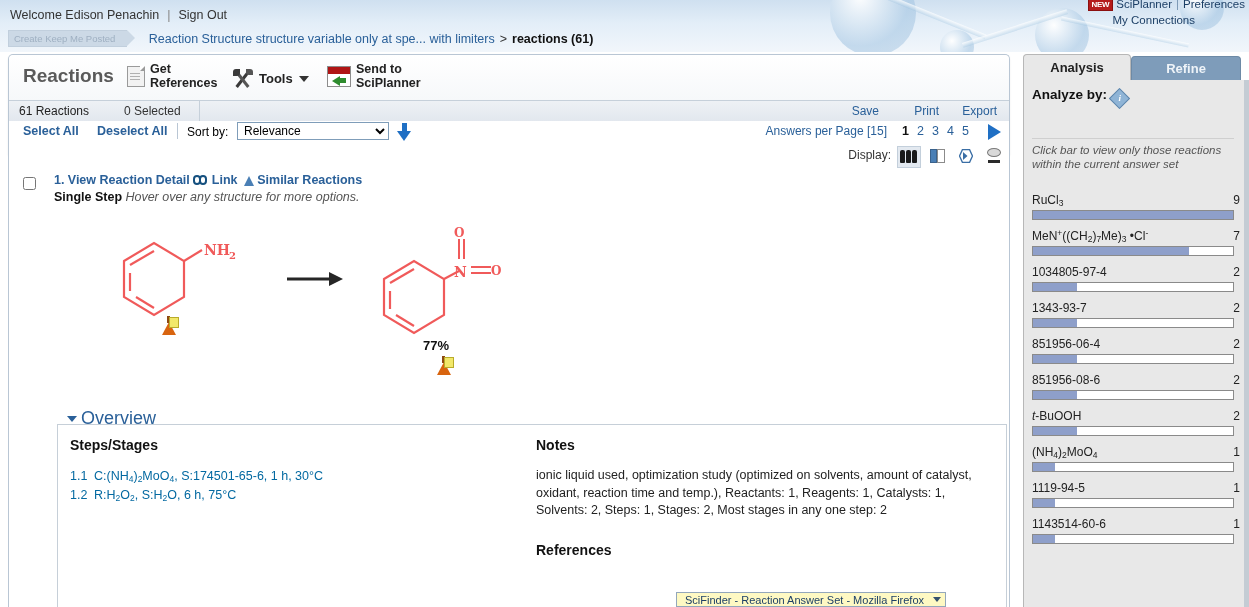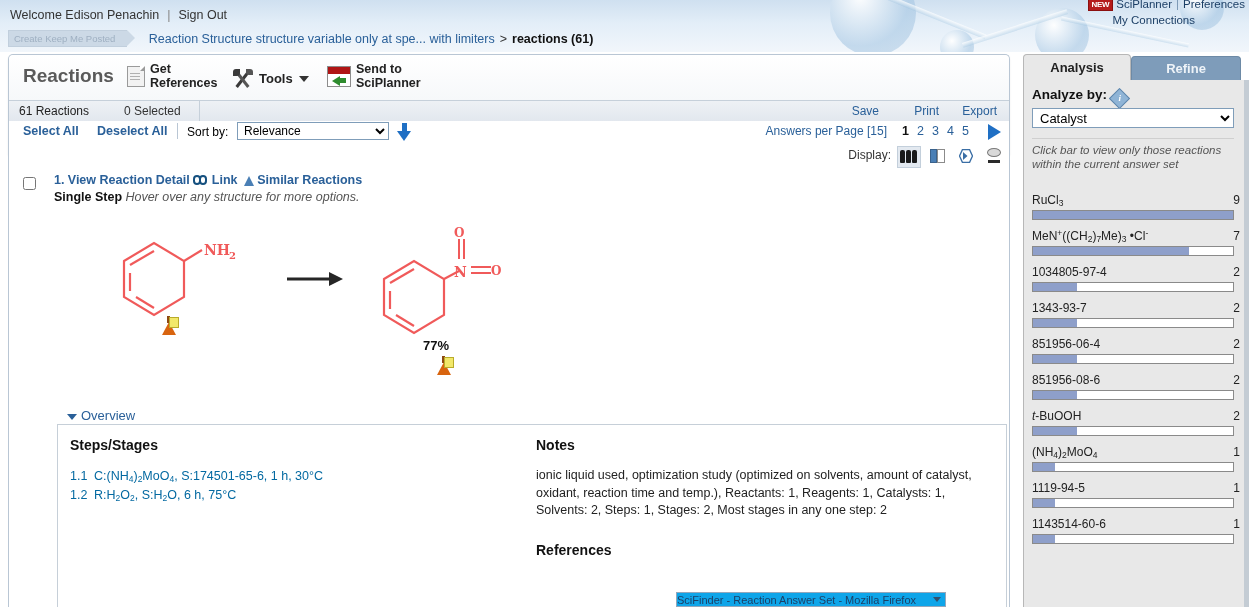--- a/index.html
+++ b/index.html
@@ -149,21 +149,21 @@
   
   #scheme{position:absolute;left:0;top:55px;width:100%;height:160px;}
   .flask{position:absolute;width:20px;height:19px;}
   .flask .body{position:absolute;left:3px;bottom:0;width:0;height:0;
     border-left:7px solid transparent;border-right:7px solid transparent;border-bottom:13px solid #d8640f;}
   .flask .neck{position:absolute;left:8px;top:0;width:3px;height:7px;background:#8d4a12;}
   .flask .note{position:absolute;right:0;top:1px;width:8px;height:9px;background:#f2e86a;border:1px solid #b9ab2a;}
   #yield{position:absolute;left:414px;top:115px;font-size:13px;font-weight:bold;color:#111;}
 
   
-  #ovtoggle{position:absolute;left:58px;top:240px;font-size:13px;color:#2a6099;cursor:pointer;}
+  #ovtoggle{position:absolute;left:58px;top:240px;font-size:18px;color:#2a6099;cursor:pointer;}
   #ovtoggle .tri{display:inline-block;vertical-align:middle;margin-right:4px;
     border-left:5px solid transparent;border-right:5px solid transparent;border-top:6px solid #2a6099;}
   #ovbox{position:absolute;left:48px;top:256px;width:950px;height:183px;
     border:1px solid #c6cfd8;border-bottom:none;background:#fff;box-sizing:border-box;}
   #ovbox .col{position:absolute;top:12px;}
   #ovbox h3{margin:0 0 14px 0;font-size:14px;font-weight:bold;color:#111;}
   #ovbox .stage{font-size:12.5px;color:#0369a1;line-height:18px;white-space:nowrap;}
   #ovbox .stage .n{display:inline-block;width:24px;}
   #ovbox .notes{font-size:12.5px;color:#222;line-height:17.5px;}
   #ovbox .refline{font-size:12.5px;color:#2a6099;cursor:pointer;}
@@ -191,22 +191,22 @@
   #bars{position:absolute;left:8px;top:113px;width:210px;}
   .brow{position:relative;height:36px;cursor:pointer;}
   .brow .lab{position:absolute;left:0;top:0;font-size:12px;color:#222;white-space:nowrap;}
   .brow .val{position:absolute;right:2px;top:0;font-size:12px;color:#222;}
   .brow .track{position:absolute;left:0;top:17px;width:202px;height:10px;background:#fff;border:1px solid #8a8a8a;box-sizing:border-box;}
   .brow .fill{position:absolute;left:0;top:0;height:100%;background:#8e9fca;}
   #sidescroll{position:absolute;right:0;top:29px;width:5px;height:527px;background:#c4ccd4;}
 
   
   #taskbar{position:absolute;left:676px;top:592px;width:270px;height:15px;
-    background:#0ea5e9;border:1px solid #93a7bb;font-size:11px;color:#1c3f66;
-    padding-left:0;line-height:15px;box-sizing:border-box;white-space:nowrap;overflow:hidden;}
+    background:#fef9c3;border:1px solid #93a7bb;font-size:11px;color:#1c3f66;
+    padding-left:8px;line-height:15px;box-sizing:border-box;white-space:nowrap;overflow:hidden;}
   #taskbar .tbcaret{position:absolute;right:4px;top:4px;
     border-left:4px solid transparent;border-right:4px solid transparent;border-top:5px solid #33506d;}
 </style>
 </head>
 <body>
 
 <div id="banner">
   <div class="bubble" style="left:830px;top:-30px;width:86px;height:86px;"></div>
   <div class="bubble" style="left:1035px;top:8px;width:54px;height:54px;"></div>
   <div class="bubble" style="left:940px;top:30px;width:34px;height:34px;"></div>
@@ -398,21 +398,20 @@
 <div id="side">
   <div id="tabs">
     <div class="tab on">Analysis</div>
     <div class="tab off">Refine</div>
   </div>
 
   <div id="sidebody">
     <div id="analyzeby">
       <span>Analyze by:</span><span class="ic-info"><b>i</b></span>
     </div>
-    <select id="catsel"><option>Catalyst</option><option>Reagent</option><option>Solvent</option><option>Product Yield</option><option>Reaction Type</option></select>
     <div id="sidesep"></div>
     <div id="hinttxt">Click bar to view only those reactions within the current answer set</div>
     <div id="bars">
         <div class="brow">
           <span class="lab"><span>RuCl</span><sub>3</sub></span>
           <span class="val">9</span>
           <span class="track">
             <span class="fill" style="width: 100%; background: rgb(142, 159, 202);"></span>
           </span>
         </div>

